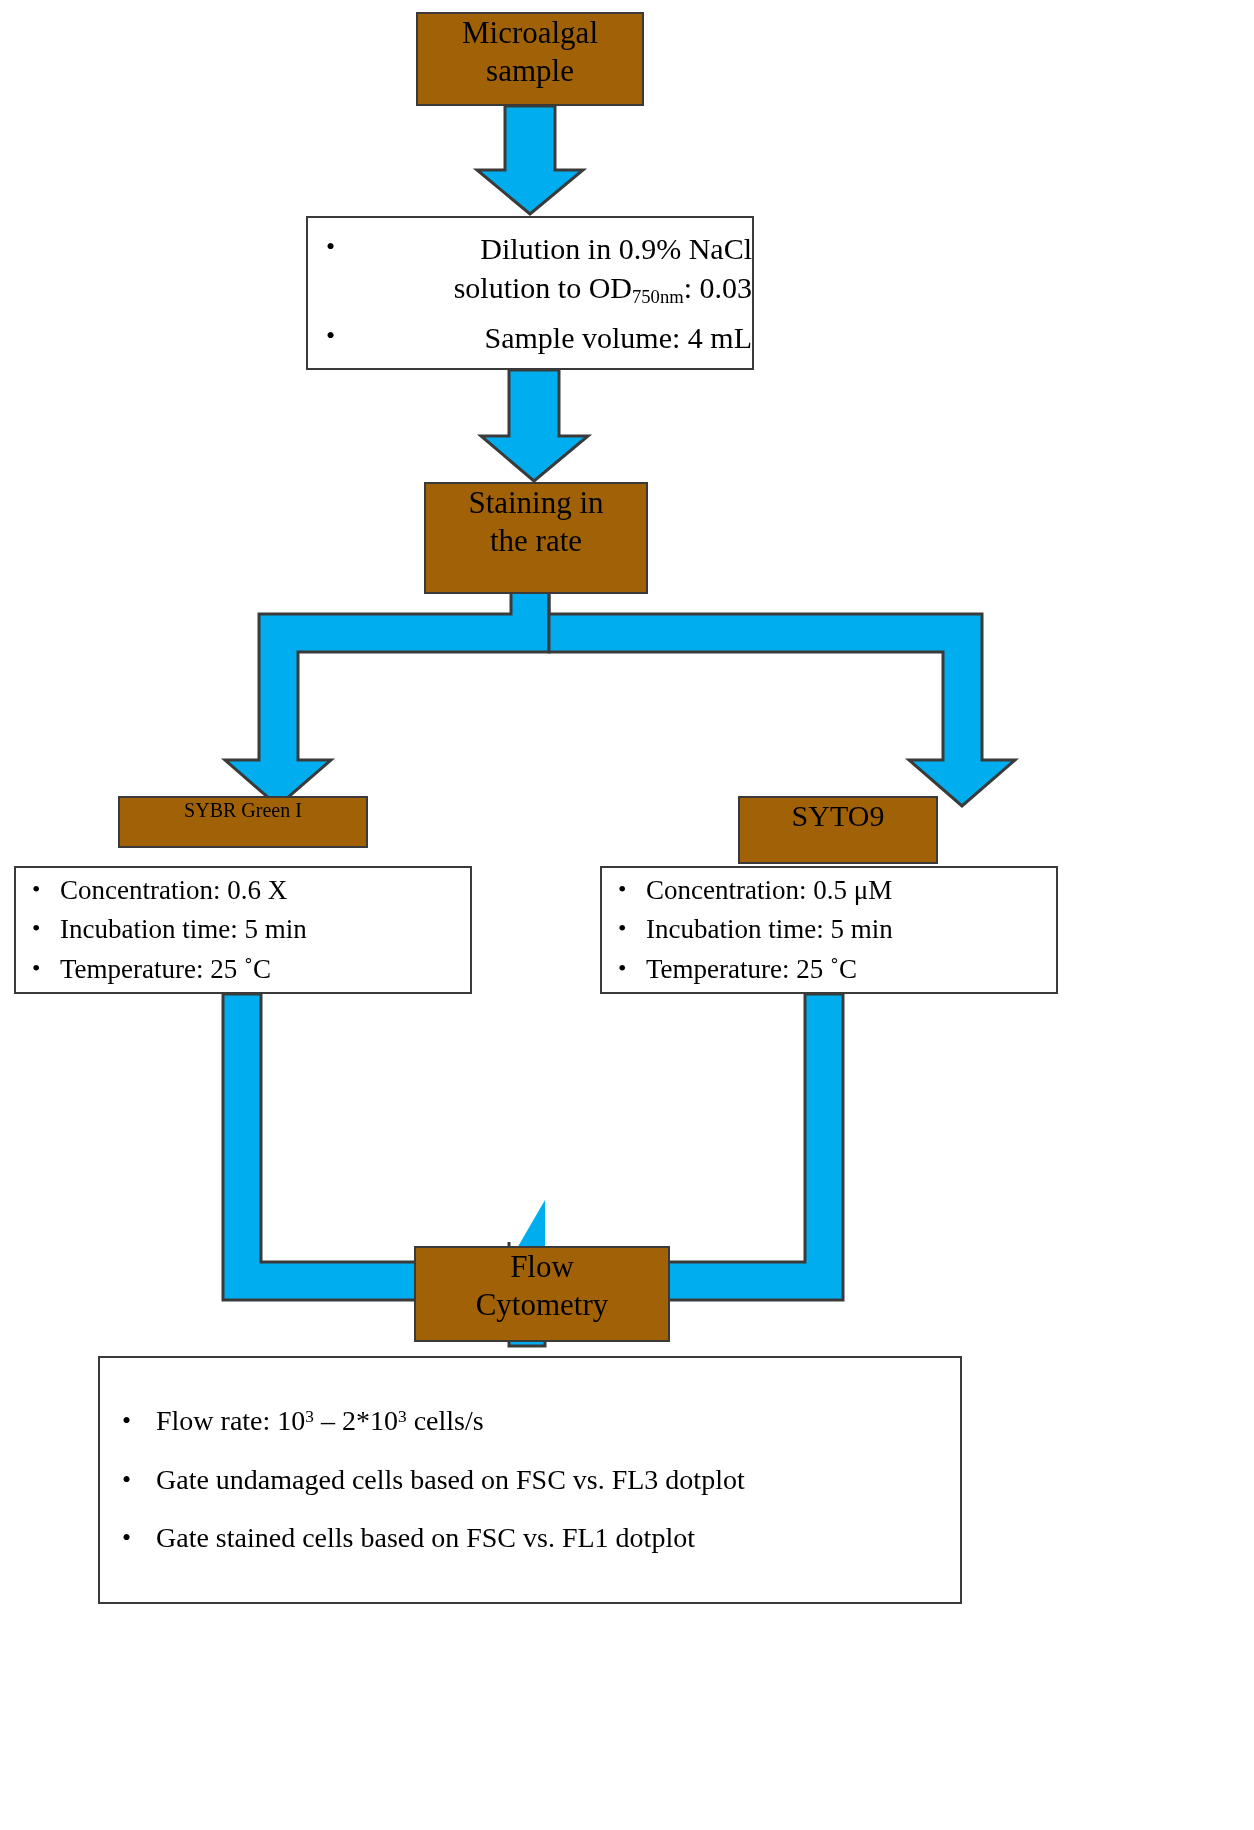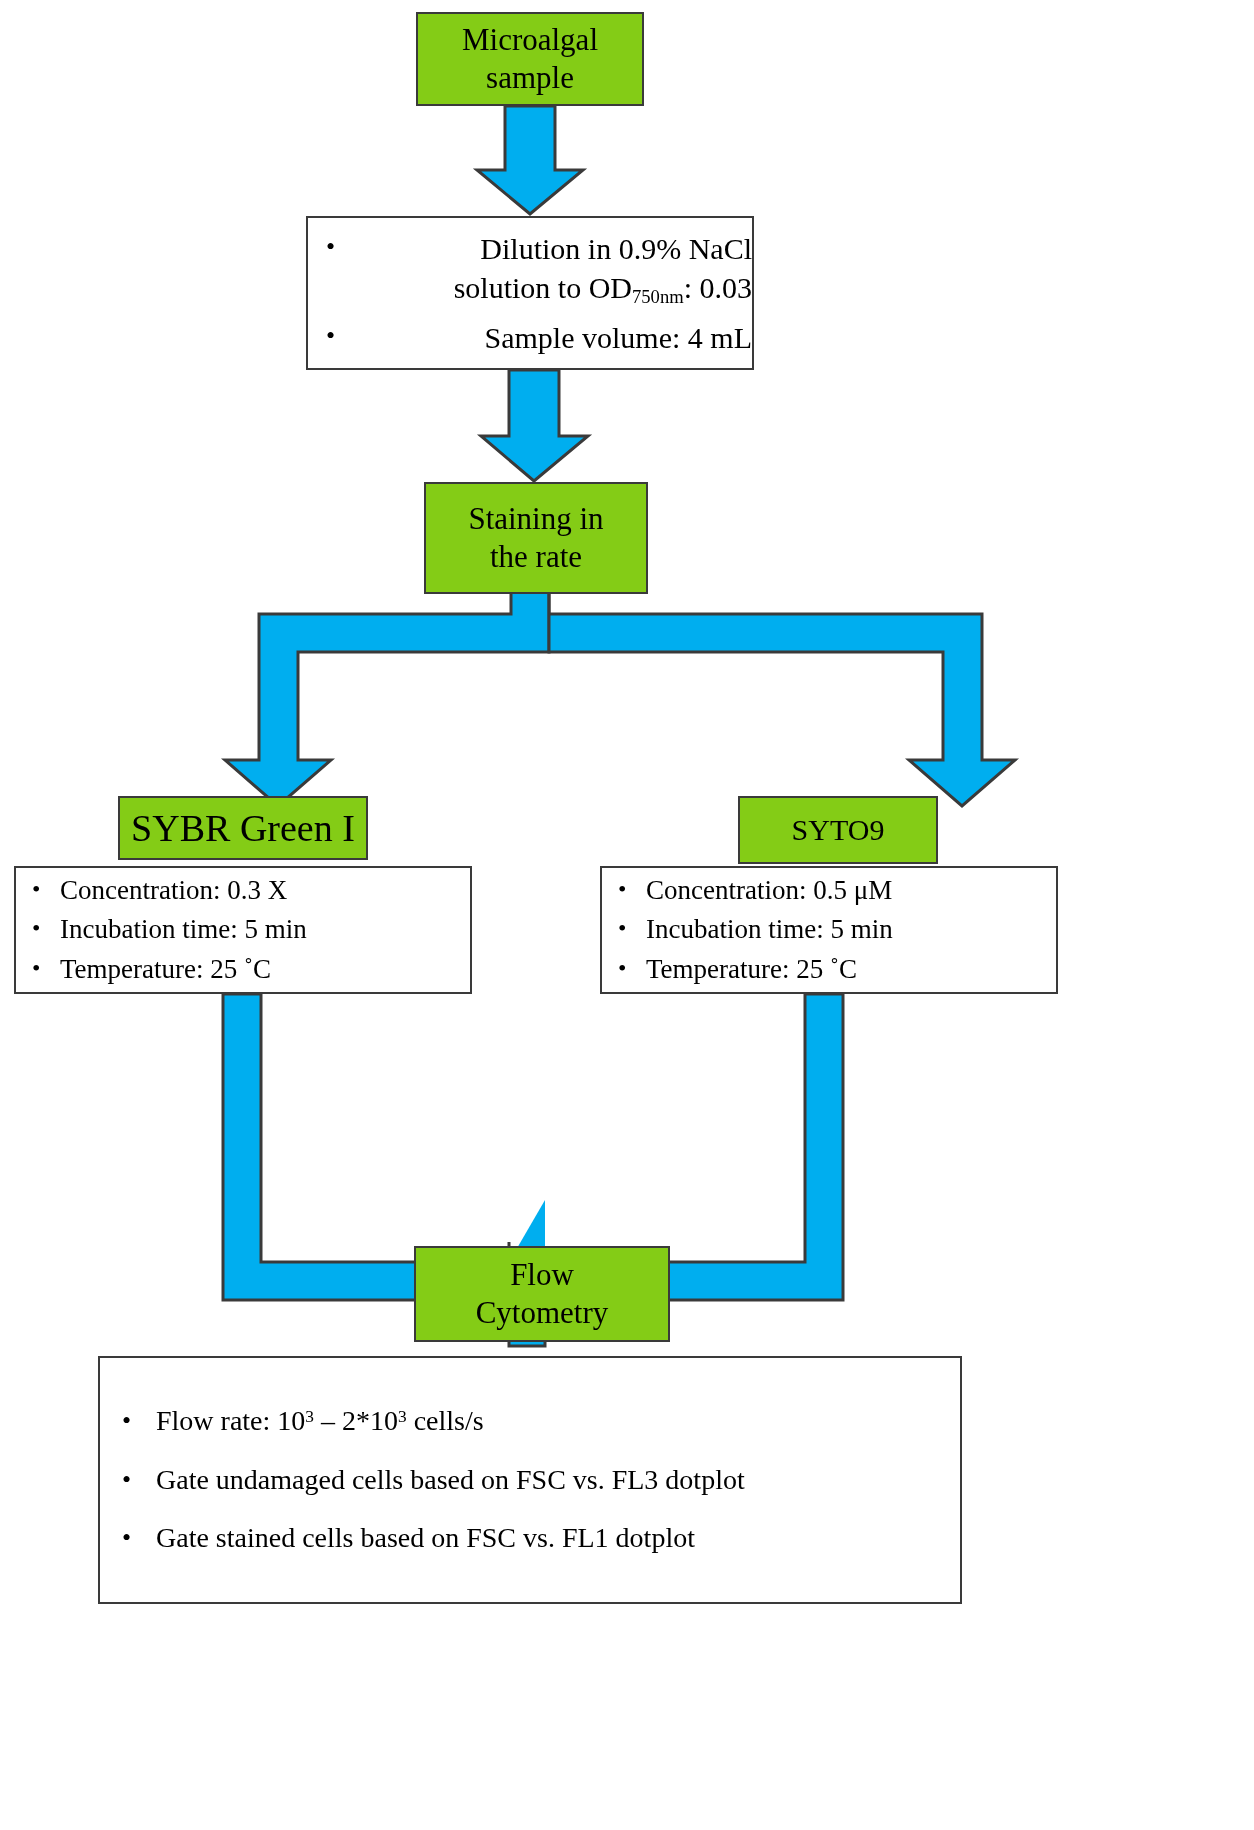--- a/index.html
+++ b/index.html
@@ -16,25 +16,24 @@
   }
   #flow-root {
     position: relative;
     width: 1254px;
     height: 1830px;
   }
   .node {
     position: absolute;
     box-sizing: border-box;
     border: 2px solid #3a3a3a;
-    background: #84cc16;
+    background: #a16207;
     display: flex;
     flex-direction: column;
     align-items: center;
-    justify-content: center;
     text-align: center;
     line-height: 1.22;
   }
   .node .line {
     display: block;
     white-space: nowrap;
   }
   .bulletbox {
     position: absolute;
     box-sizing: border-box;
@@ -70,21 +69,21 @@
     left: 0; top: 0;
     width: 1254px;
     height: 1830px;
     pointer-events: none;
   }
 
   
   #node-microalgal   { left: 416px;  top: 12px;   width: 228px;  height: 94px;  font-size: 31px; }
   #box-dilution      { left: 306px;  top: 216px;  width: 448px;  height: 154px; font-size: 30px; }
   #node-staining     { left: 424px;  top: 482px;  width: 224px;  height: 112px;  font-size: 31px; }
-  #node-sybr         { left: 118px;  top: 796px;  width: 250px;  height: 64px;  font-size: 38px; }
+  #node-sybr         { left: 118px;  top: 796px;  width: 250px;  height: 52px;  font-size: 20px; }
   #node-syto         { left: 738px;  top: 796px;  width: 200px;  height: 68px;  font-size: 30px; }
   #box-sybr-detail   { left: 14px;   top: 866px;  width: 458px;  height: 128px; font-size: 27px; }
   #box-syto-detail   { left: 600px;  top: 866px;  width: 458px;  height: 128px; font-size: 27px; }
   #node-flow         { left: 414px;  top: 1246px; width: 256px;  height: 96px;  font-size: 31px; }
   #box-flow-detail   { left: 98px;   top: 1356px; width: 864px;  height: 248px; font-size: 28px; }
 
   #box-sybr-detail .bullet-row,
   #box-syto-detail .bullet-row { margin: 2px 0; }
   #box-sybr-detail .bullet-dot,
   #box-syto-detail .bullet-dot { width: 44px; padding-left: 16px; font-size: 24px; }
@@ -151,21 +150,21 @@
     <span class="line">SYBR Green I</span>
   </div>
 
   <div class="node" id="node-syto">
     <span class="line">SYTO9</span>
   </div>
 
   <div class="bulletbox" id="box-sybr-detail">
     <div class="bullet-row">
       <span class="bullet-dot">•</span>
-      <span class="bullet-text">Concentration: 0.3 X</span>
+      <span class="bullet-text">Concentration: 0.6 X</span>
     </div>
     <div class="bullet-row">
       <span class="bullet-dot">•</span>
       <span class="bullet-text">Incubation time: 5 min</span>
     </div>
     <div class="bullet-row">
       <span class="bullet-dot">•</span>
       <span class="bullet-text">Temperature: 25 ˚C</span>
     </div>
   </div>

